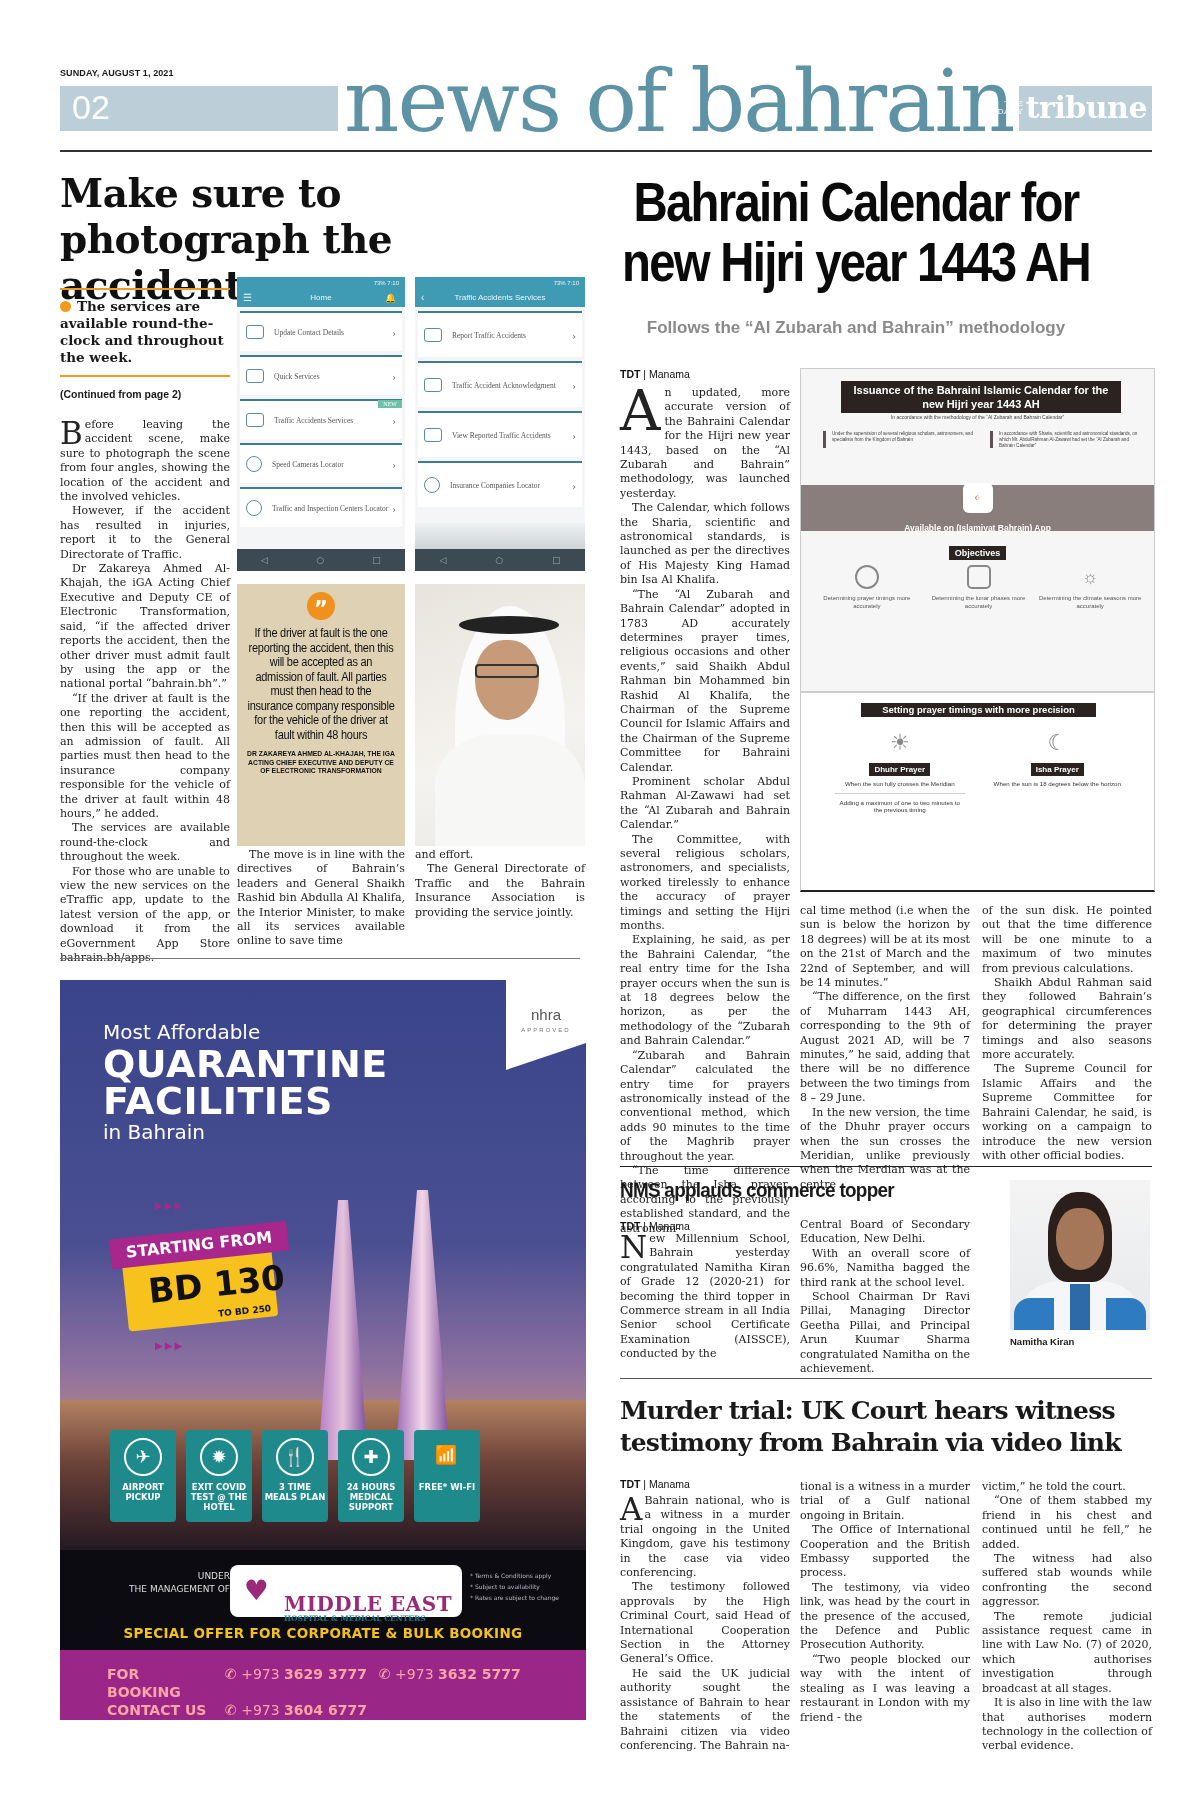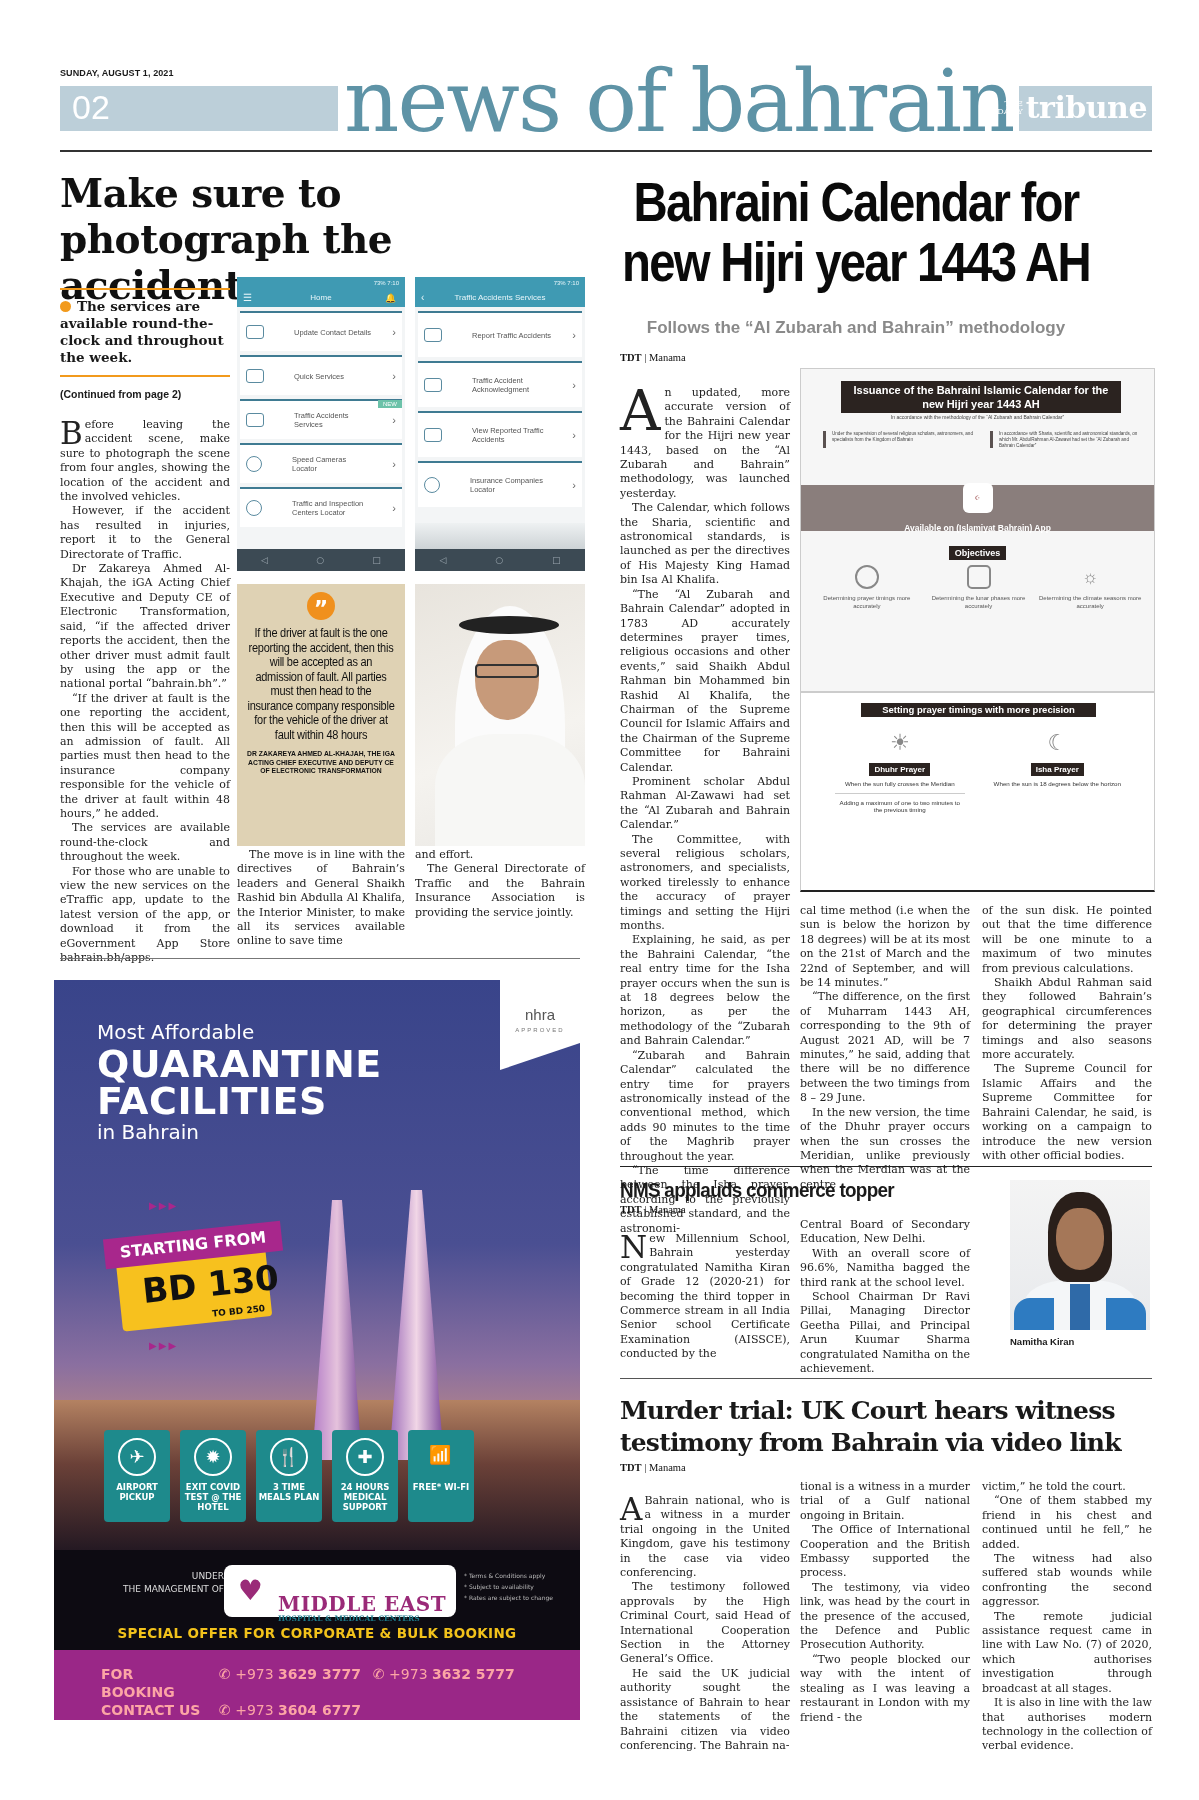--- a/index.html
+++ b/index.html
@@ -28,21 +28,21 @@
   .col p.first { text-indent: 0; }
   .dropcap { float: left; font-size: 31px; line-height: 26px; margin: 2px 2px 0 0; font-family: "DejaVu Serif", serif; }
   .dropcap-lg { float: left; font-size: 56px; line-height: 46px; margin: 2px 4px 0 0; font-family: "DejaVu Serif", serif; }
 
   
   .phone { background: #f3f5f6; overflow: hidden; }
   .phone .status { height: 12px; background: #3f9ab3; color: #e8f6fa; font-family: "Liberation Sans", sans-serif; font-size: 6px; text-align: right; padding-right: 6px; line-height: 12px; }
   .phone .bar { height: 18px; background: #3f9ab3; color: #e8f6fa; font-family: "Liberation Sans", sans-serif; font-size: 8px; line-height: 18px; position: relative; text-align: center; }
   .phone .bar .l { position: absolute; left: 6px; top: 0; font-size: 10px; }
   .phone .bar .r { position: absolute; right: 8px; top: 0; font-size: 9px; }
-  .phone .item { height: 40px; margin: 4px 3px; background: #fff; border-top: 2px solid #3f7b92; display: flex; align-items: center; padding: 0 6px; font-family: Liberation Sans, sans-serif; font-size: 7.5px; color: #555; position: relative; gap: 20px; }
+  .phone .item { height: 40px; margin: 4px 3px; background: #fff; border-top: 2px solid #3f7b92; display: flex; align-items: center; padding: 0 6px; font-family: Liberation Serif, serif; font-size: 7.5px; color: #555; position: relative; }
   .phone .item .ic { width: 18px; height: 14px; border: 1.5px solid #5a8ba0; border-radius: 3px; margin-right: 10px; flex-shrink: 0; }
   .phone .item .ic.round { border-radius: 50%; width: 16px; height: 16px; }
   .phone .item .txt { flex: 1; line-height: 9px; }
   .phone .item .chev { color: #666; font-size: 11px; }
   .phone .item .new { position: absolute; right: 0; top: -1px; background: #6cc2a9; color: #fff; font-size: 6px; padding: 1px 5px; }
   .phone .nav { position: absolute; bottom: 0; left: 0; right: 0; height: 22px; background: #3c4a54; display: flex; justify-content: space-around; align-items: center; color: #9aa6ae; font-size: 9px; }
   .phone .skyline { position: absolute; bottom: 22px; left: 0; right: 0; height: 26px; background: linear-gradient(180deg, #eef1f2 0%, #cdd3d6 100%); }
 
   
   .pullquote { left: 209px; top: 584px; width: 150px; height: 262px; background: #dfd2b4; padding: 8px 8px; text-align: center; }
@@ -53,21 +53,21 @@
   .portrait { left: 415px; top: 584px; width: 170px; height: 262px; background: linear-gradient(160deg, #e8e4dd 0%, #f5f3ef 60%, #e9e7e3 100%); overflow: hidden; }
   .portrait .ghutra { position: absolute; left: 40px; top: 22px; width: 110px; height: 240px; background: #fbfbfb; border-radius: 50% 50% 10% 10%; }
   .portrait .agal { position: absolute; left: 44px; top: 32px; width: 100px; height: 18px; background: #222; border-radius: 50%; }
   .portrait .face { position: absolute; left: 60px; top: 56px; width: 64px; height: 80px; background: #c79a7a; border-radius: 45% 45% 50% 50%; }
   .portrait .glasses { position: absolute; left: 60px; top: 80px; width: 64px; height: 14px; border: 2px solid #333; border-radius: 4px; }
   .portrait .body { position: absolute; left: 20px; top: 150px; width: 150px; height: 130px; background: #f7f7f5; border-radius: 40% 40% 0 0; }
 
   .h-rule-left { left: 60px; top: 958px; width: 520px; height: 1px; background: #777; }
 
   
-  .ad { left: 54px; top: 980px; width: 526px; height: 740px; background: #3a4486; overflow: hidden; font-family: "DejaVu Sans", sans-serif; }
+  .ad { left: 60px; top: 980px; width: 526px; height: 740px; background: #3a4486; overflow: hidden; font-family: "DejaVu Sans", sans-serif; }
   .ad .sky { position: absolute; left: 0; top: 0; width: 100%; height: 480px; background: linear-gradient(180deg, #39448a 0%, #4a4f92 55%, #8a6fa0 80%, #c98f7c 100%); }
   .ad .city { position: absolute; left: 0; top: 420px; width: 100%; height: 160px; background: linear-gradient(180deg, #b48262 0%, #6b4138 40%, #1c1420 100%); }
   .ad .tower1 { position: absolute; left: 258px; top: 220px; width: 50px; height: 260px; background: linear-gradient(90deg, #b37cc7, #e5c2dc, #7a4b9a); clip-path: polygon(40% 0, 60% 0, 100% 100%, 0 100%); }
   .ad .tower2 { position: absolute; left: 335px; top: 210px; width: 55px; height: 270px; background: linear-gradient(90deg, #9b6ab8, #f1d6e6, #7d4a9c); clip-path: polygon(40% 0, 60% 0, 100% 100%, 0 100%); }
   .ad .nhra { position: absolute; right: 0; top: 0; width: 80px; height: 90px; background: #ffffff; clip-path: polygon(0 0, 100% 0, 100% 70%, 0 100%); font-family: "Liberation Sans", sans-serif; font-size: 15px; color: #555; text-align: center; padding-top: 26px; }
   .ad .nhra .sub { font-size: 6px; letter-spacing: 2px; color: #777; display: block; margin-top: 4px; }
   .ad .t1 { position: absolute; left: 43px; top: 40px; color: #fff; font-size: 20px; font-weight: 400; }
   .ad .t2 { position: absolute; left: 43px; top: 66px; color: #fff; font-size: 38px; font-weight: 700; line-height: 37px; letter-spacing: 0.5px; }
   .ad .t3 { position: absolute; left: 43px; top: 140px; color: #fff; font-size: 20px; }
   .ad .price { position: absolute; left: 50px; top: 240px; width: 180px; height: 110px; }
@@ -90,21 +90,21 @@
   .ad .special { position: absolute; left: 0; width: 100%; top: 645px; text-align: center; color: #f2c21b; font-weight: 800; font-size: 13.5px; letter-spacing: 0.3px; }
   .ad .booking { position: absolute; left: 0; top: 670px; width: 100%; height: 70px; background: #9a2787; color: #fca5a5; padding: 15px 0 0 47px; font-weight: 700; font-size: 14px; line-height: 18px; }
   .ad .booking .row { display: flex; gap: 12px; }
   .ad .booking .lbl { width: 106px; }
   .ad .booking .num { font-weight: 400; }
   .ad .booking .num b { font-weight: 800; }
 
   
   .h-right { left: 560px; top: 172px; width: 592px; text-align: center; font-family: "Liberation Sans", sans-serif; font-weight: 700; font-size: 55px; line-height: 60px; color: #0a0a0a; letter-spacing: -2px; transform: scaleX(0.86); transform-origin: center; }
   .subhead-r { left: 560px; top: 318px; width: 592px; text-align: center; font-family: "Liberation Sans", sans-serif; font-weight: 700; font-size: 17px; color: #8a8a8a; }
-  .byline { font-family: Liberation Serif, serif; font-size: 10.5px; color: #111; }
+  .byline { font-family: Liberation Sans, sans-serif; font-size: 10.5px; color: #111; margin-top: 16px; }
   .byline b { font-weight: 700; }
 
   .infographic { left: 800px; top: 368px; width: 355px; height: 324px; background: #f6f6f6; border: 1px solid #ccc; }
   .ig-title { position: absolute; top: 12px; left: 40px; width: 280px; background: #2b2320; color: #fff; font-family: "Liberation Sans", sans-serif; font-weight: 700; font-size: 11px; text-align: center; line-height: 14px; padding: 2px 4px; }
   .ig-sub { position: absolute; top: 45px; left: 0; width: 100%; text-align: center; font-family: "Liberation Sans", sans-serif; font-size: 5px; color: #444; }
   .ig-cols { position: absolute; top: 62px; left: 22px; width: 320px; display: flex; gap: 14px; }
   .ig-cols div { flex: 1; border-left: 3px solid #5a5150; padding-left: 6px; font-family: "Liberation Sans", sans-serif; font-size: 4.6px; line-height: 5.8px; color: #444; }
   .ig-app { position: absolute; top: 116px; left: 0; width: 100%; height: 46px; background: #8a7e7c; display: flex; align-items: center; justify-content: center; gap: 10px; flex-direction: column; }
   .ig-app .appic { width: 30px; height: 30px; background: #fff; border-radius: 6px; font-size: 6px; color: #a66; text-align: center; line-height: 30px; }
   .ig-app .lbl { color: #fff; font-family: "Liberation Sans", sans-serif; font-weight: 700; font-size: 8.5px; }

